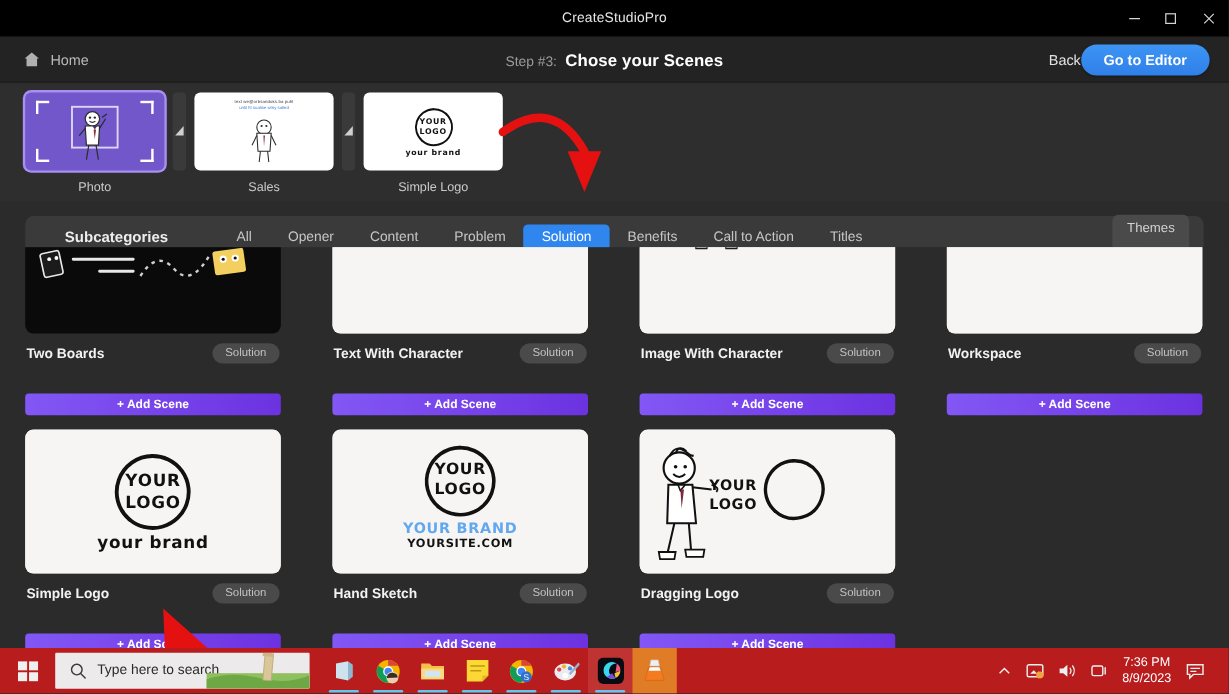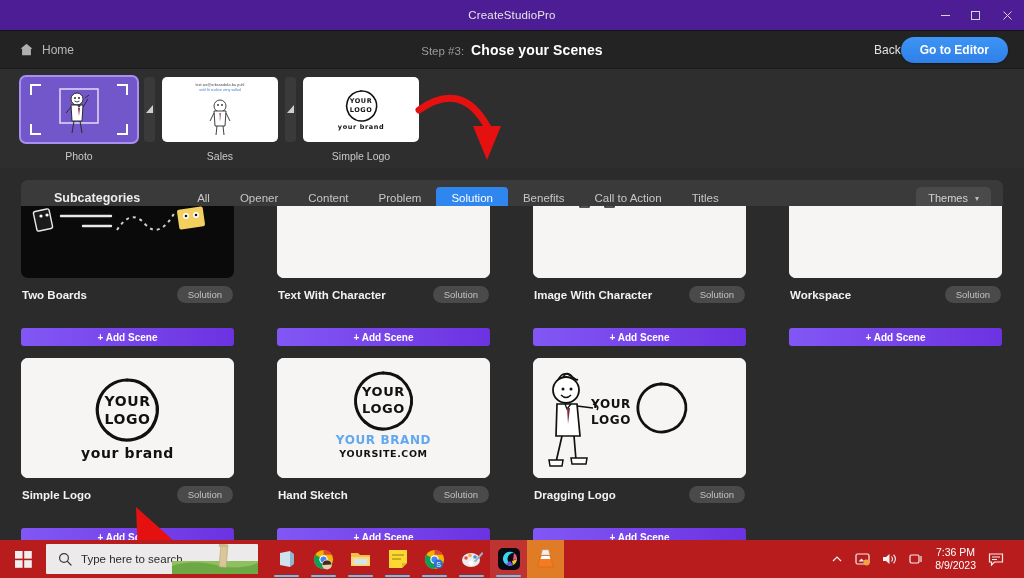--- a/index.html
+++ b/index.html
@@ -7,21 +7,21 @@
     width: 1024px; height: 578px;
     overflow: hidden;
     background: #2b2b2b;
     font-family: "Liberation Sans", sans-serif;
     -webkit-font-smoothing: antialiased;
   }
   .app { position: relative; width: 1024px; height: 578px; overflow: hidden; }
 
   
   .titlebar {
-    height: 31px; background: #4c1d95;
+    height: 31px; background: #000000;
     display: flex; align-items: center; justify-content: center;
     position: relative; border-bottom: 1px solid #141414;
   }
   .titlebar .title {
     font-size: 11.5px; color: #e6e6e6; letter-spacing: .15px;
   }
   .winbtns {
     position: absolute; right: 0; top: 0; height: 31px;
     display: flex; align-items: center;
   }
@@ -108,21 +108,21 @@
   .subbar-title { font-size: 12.5px; font-weight: bold; color: #ededed; margin-left: 21px; }
   .tabs { display: flex; align-items: center; gap: 0; margin-left: 42px; }
   .tab {
     font-size: 11.5px; color: #c6c6c6; padding: 5px 15px; border-radius: 4px;
     white-space: nowrap;
   }
   .tab.active { background: #2f86ef; color: #fff; font-weight: normal; }
   .themes-btn {
     margin-left: auto; display: flex; align-items: center; gap: 7px;
     background: #4a4a4a; border-radius: 5px; padding: 5px 12px;
-    font-size: 11px; color: #d3d3d3;
+    font-size: 11px; color: #d3d3d3; flex-direction: column;
   }
   .caret { font-size: 8px; color: #bdbdbd; }
 
   
   .gridwrap {
     position: absolute; left: 0; right: 0; top: 206px; bottom: 38px;
     background: #2b2b2b; overflow: hidden;
   }
   .grid {
     display: grid; grid-template-columns: repeat(4, 213px);

